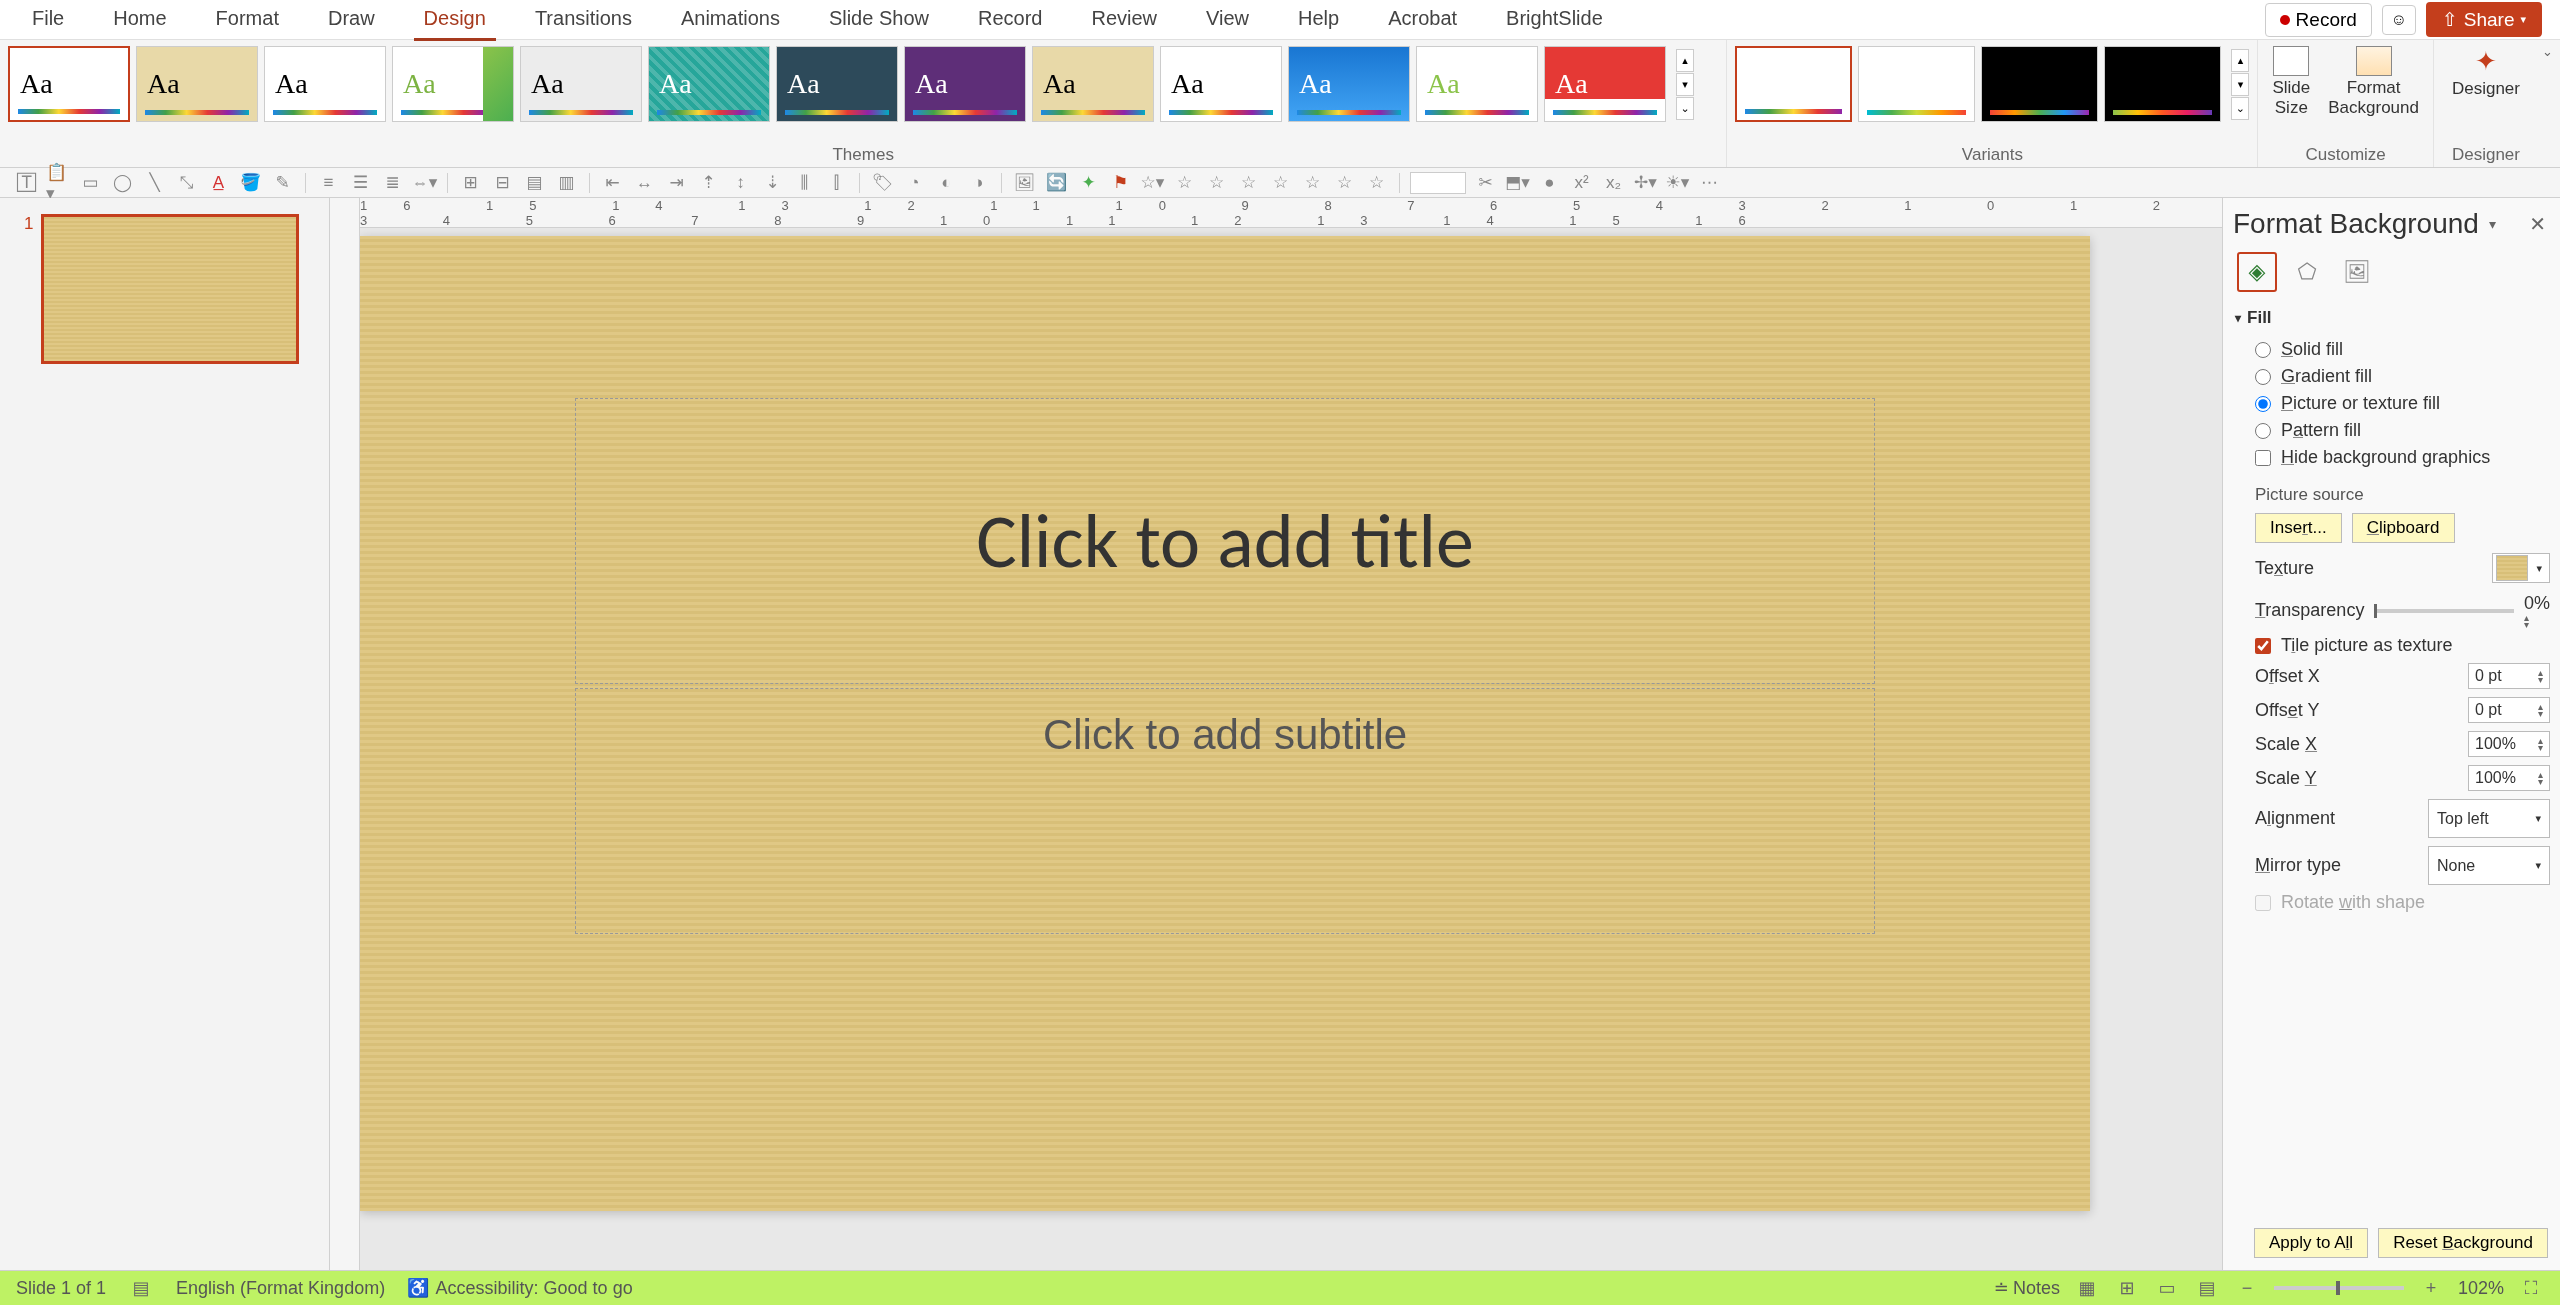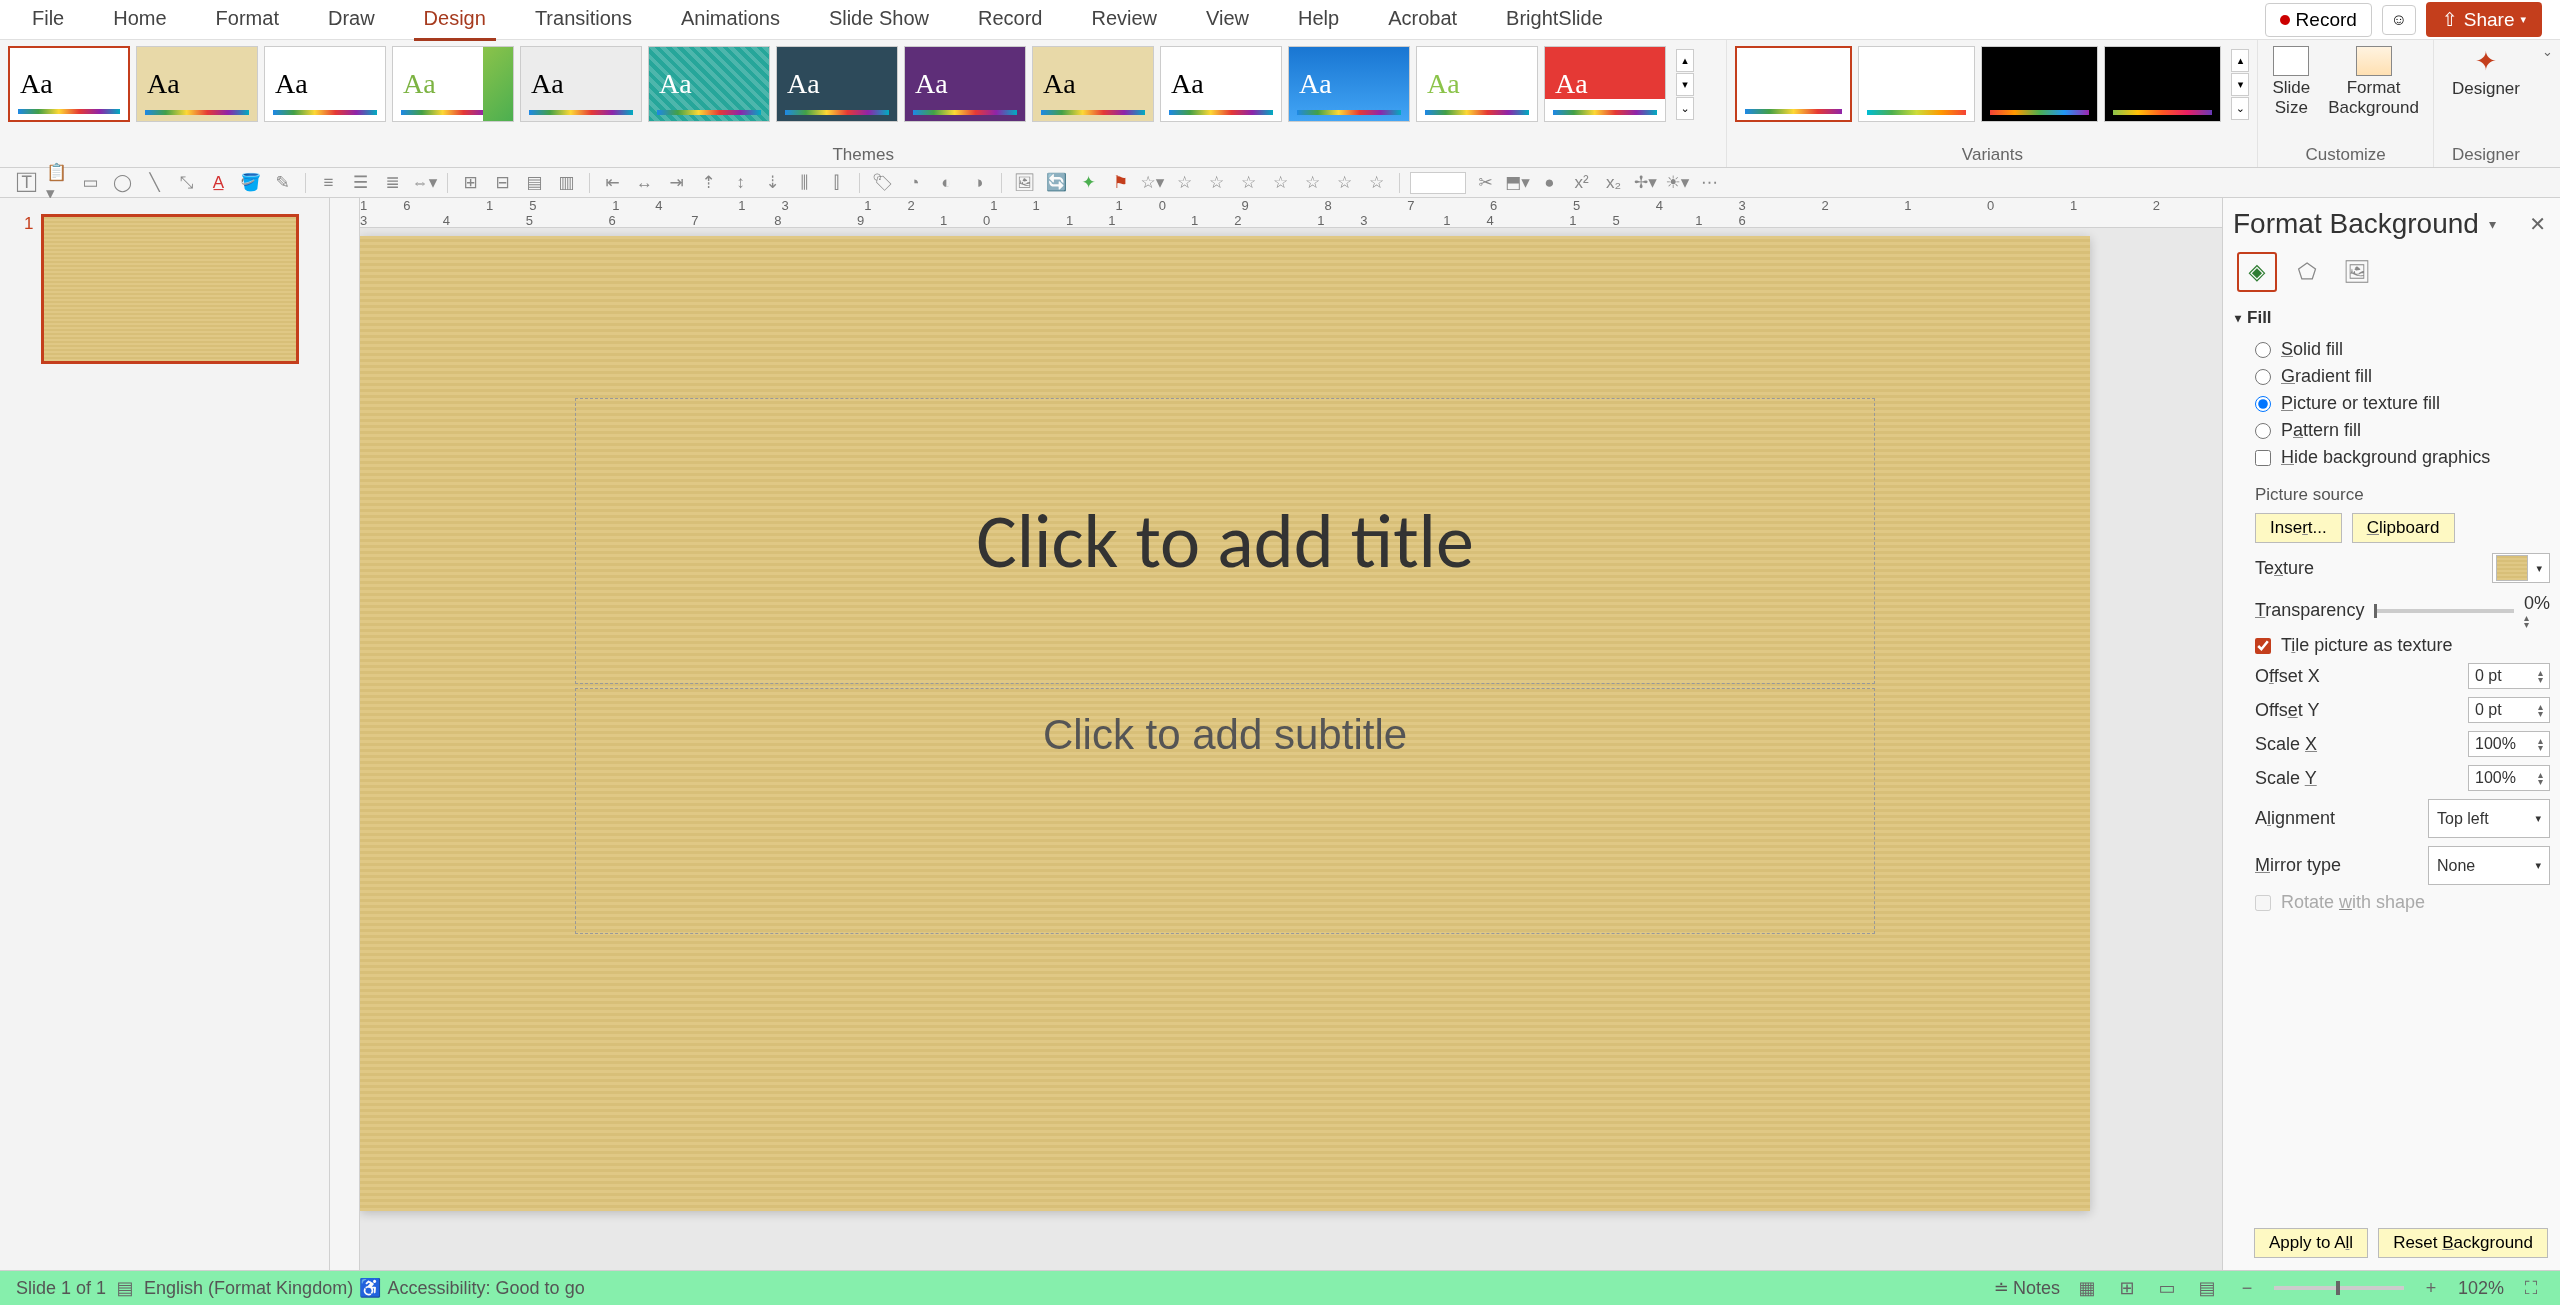--- a/index.html
+++ b/index.html
@@ -105,21 +105,21 @@
 .tex-btn { display: flex; align-items: center; border: 1px solid #bbb; background: #fff; padding: 1px 3px; cursor: pointer; }
 .tex-btn .car { font-size: 11px; padding: 0 4px; }
 .slider-row { display: flex; align-items: center; padding: 4px 0 4px 22px; gap: 10px; }
 .slider-row label { min-width: 95px; font-size: 18px; }
 .slider { flex: 1; height: 4px; background: #ccc; position: relative; }
 .slider .handle { position: absolute; left: 0; top: -5px; width: 3px; height: 14px; background: #666; }
 .disabled { color: #aaa; }
 .pane-footer { display: flex; gap: 10px; justify-content: flex-end; padding: 12px 2px; }
 
 
-.statusbar { height: 35px; background: #86efac; border-top: 1px solid #d0d0d0; display: flex; align-items: center; padding: 0 16px; font-size: 18px; color: #555; gap: 6px; }
+.statusbar { height: 35px; background: #bef264; border-top: 1px solid #d0d0d0; display: flex; align-items: center; padding: 0 16px; font-size: 18px; color: #555; gap: 22px; }
 .statusbar .right { margin-left: auto; display: flex; align-items: center; gap: 14px; }
 .sb-icon { width: 26px; height: 22px; display: flex; align-items: center; justify-content: center; color: #666; cursor: pointer; }
 .zoom-slider { width: 130px; height: 4px; background: #ccc; position: relative; }
 .zoom-slider .h { position: absolute; left: 48%; top: -5px; width: 4px; height: 14px; background: #666; }
 
 .und { text-decoration: underline; text-decoration-color: #888; }
 </style>
 </head>
 <body>
 

